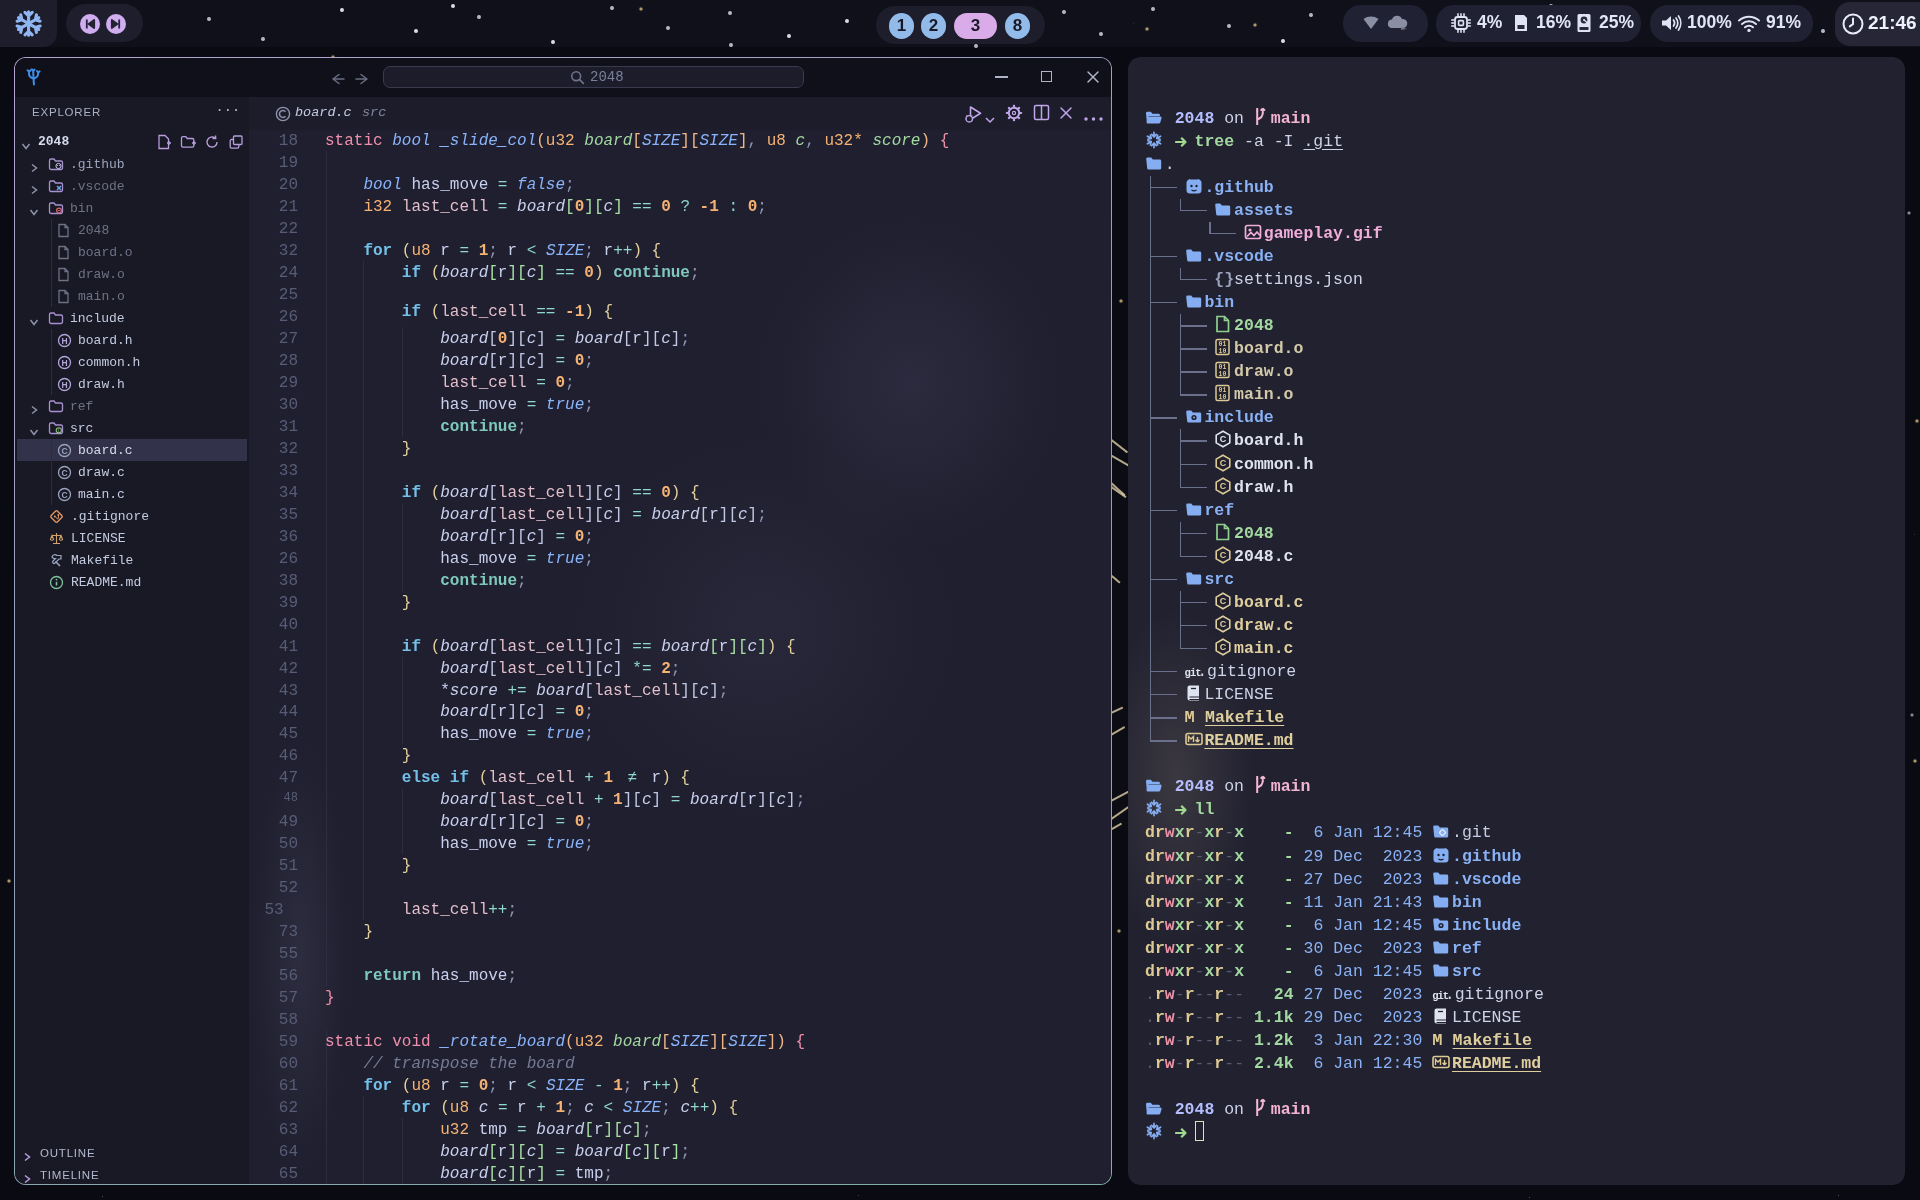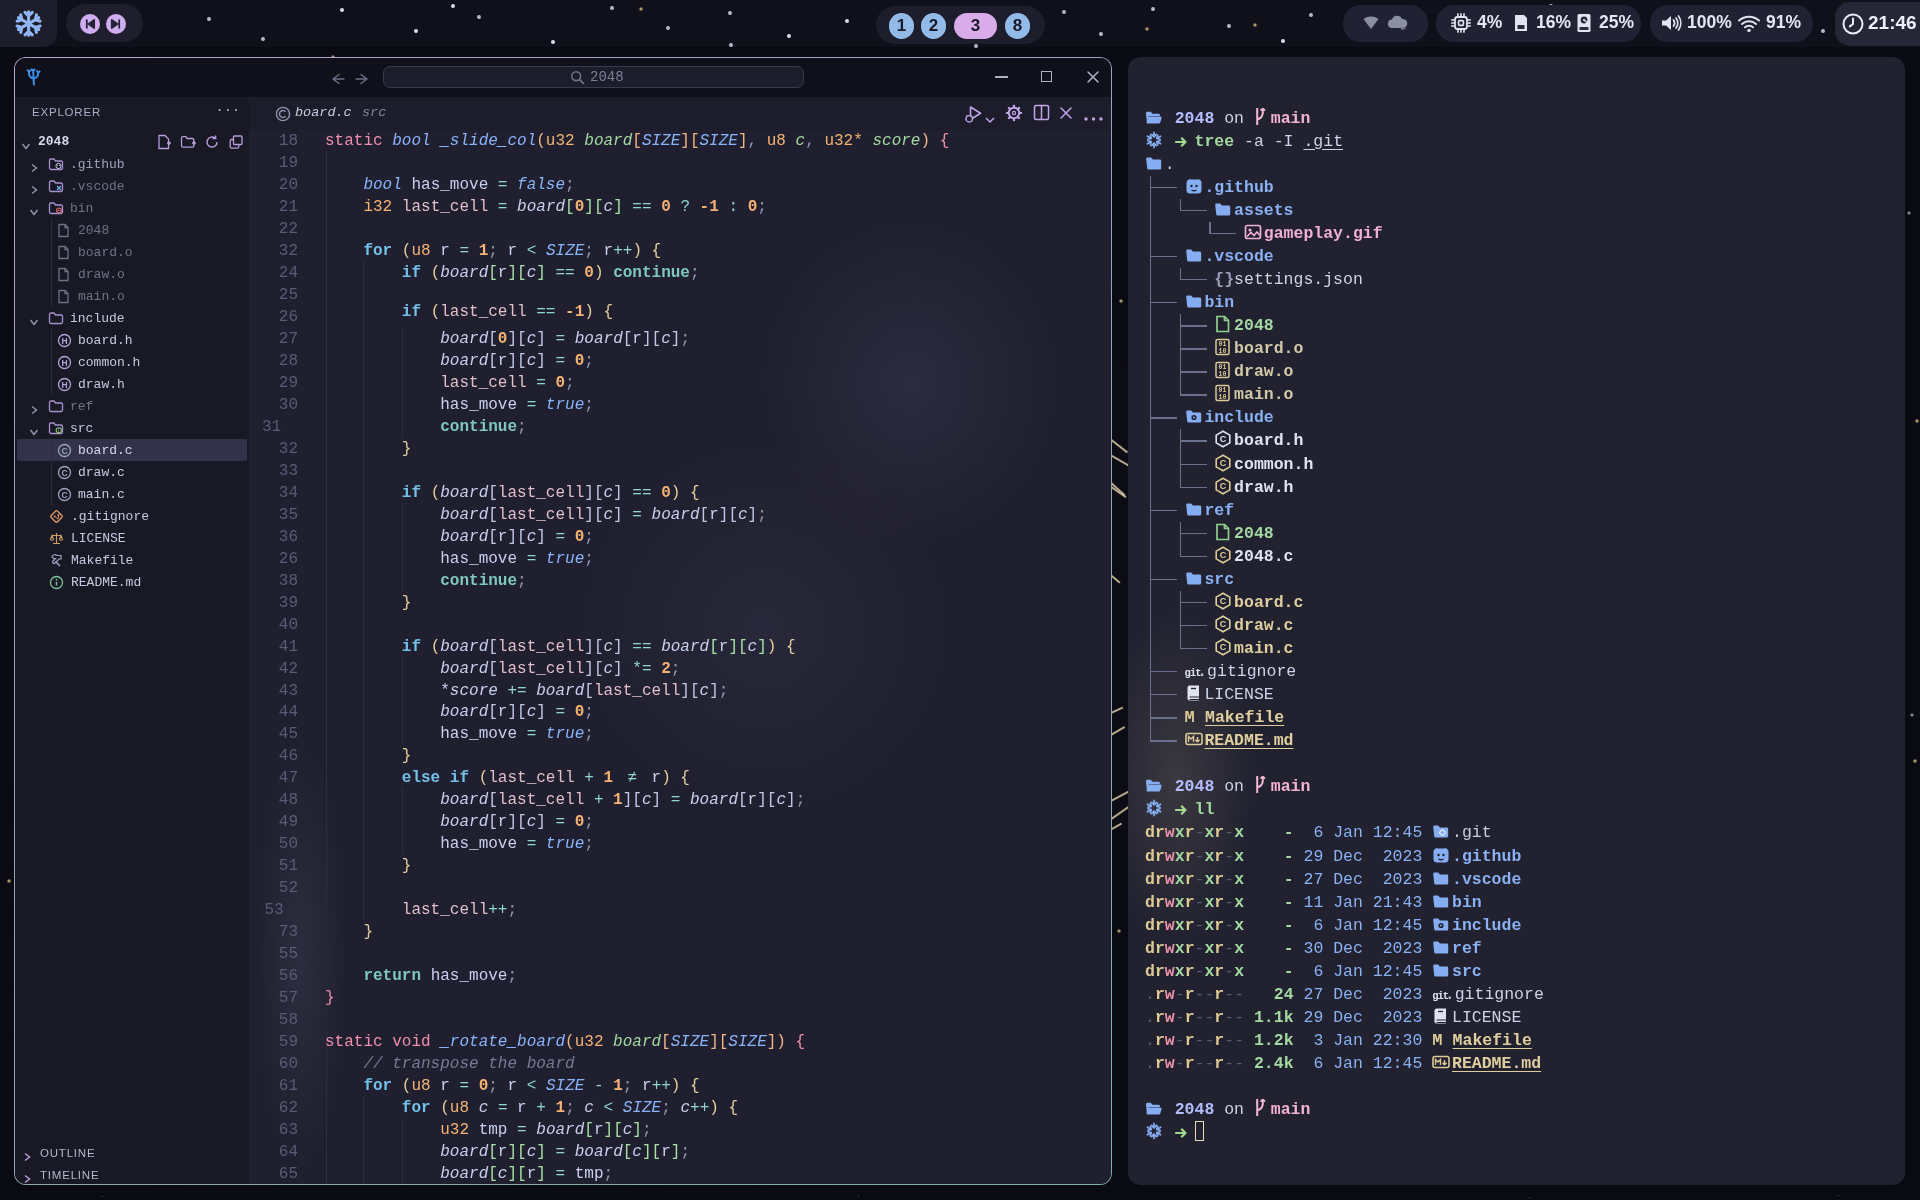--- a/index.html
+++ b/index.html
@@ -381,38 +381,38 @@
       <div class="mono" style="position:absolute;left:235px;top:139.94px;width:48px;text-align:right;color:#575d76;font-size:16px">21</div>
       <div class="mono" style="position:absolute;left:235px;top:161.92px;width:48px;text-align:right;color:#575d76;font-size:16px">22</div>
       <div class="mono" style="position:absolute;left:235px;top:183.90px;width:48px;text-align:right;color:#575d76;font-size:16px">32</div>
       <div class="mono" style="position:absolute;left:235px;top:205.88px;width:48px;text-align:right;color:#575d76;font-size:16px">24</div>
       <div class="mono" style="position:absolute;left:235px;top:227.86px;width:48px;text-align:right;color:#575d76;font-size:16px">25</div>
       <div class="mono" style="position:absolute;left:235px;top:249.84px;width:48px;text-align:right;color:#575d76;font-size:16px">26</div>
       <div class="mono" style="position:absolute;left:235px;top:271.82px;width:48px;text-align:right;color:#575d76;font-size:16px">27</div>
       <div class="mono" style="position:absolute;left:235px;top:293.80px;width:48px;text-align:right;color:#575d76;font-size:16px">28</div>
       <div class="mono" style="position:absolute;left:235px;top:315.78px;width:48px;text-align:right;color:#575d76;font-size:16px">29</div>
       <div class="mono" style="position:absolute;left:235px;top:337.76px;width:48px;text-align:right;color:#575d76;font-size:16px">30</div>
-      <div class="mono" style="position:absolute;left:247px;top:359.74px;width:48px;color:#575d76;font-size:16px">31</div>
+      <div class="mono" style="position:absolute;left:235px;top:359.74px;width:48px;text-align:right;color:#575d76;font-size:16px">31</div>
       <div class="mono" style="position:absolute;left:235px;top:381.72px;width:48px;text-align:right;color:#575d76;font-size:16px">32</div>
       <div class="mono" style="position:absolute;left:235px;top:403.70px;width:48px;text-align:right;color:#575d76;font-size:16px">33</div>
       <div class="mono" style="position:absolute;left:235px;top:425.68px;width:48px;text-align:right;color:#575d76;font-size:16px">34</div>
       <div class="mono" style="position:absolute;left:235px;top:447.66px;width:48px;text-align:right;color:#575d76;font-size:16px">35</div>
       <div class="mono" style="position:absolute;left:235px;top:469.64px;width:48px;text-align:right;color:#575d76;font-size:16px">36</div>
       <div class="mono" style="position:absolute;left:235px;top:491.62px;width:48px;text-align:right;color:#575d76;font-size:16px">26</div>
       <div class="mono" style="position:absolute;left:235px;top:513.60px;width:48px;text-align:right;color:#575d76;font-size:16px">38</div>
       <div class="mono" style="position:absolute;left:235px;top:535.58px;width:48px;text-align:right;color:#575d76;font-size:16px">39</div>
       <div class="mono" style="position:absolute;left:235px;top:557.56px;width:48px;text-align:right;color:#575d76;font-size:16px">40</div>
       <div class="mono" style="position:absolute;left:235px;top:579.54px;width:48px;text-align:right;color:#575d76;font-size:16px">41</div>
       <div class="mono" style="position:absolute;left:235px;top:601.52px;width:48px;text-align:right;color:#575d76;font-size:16px">42</div>
       <div class="mono" style="position:absolute;left:235px;top:623.50px;width:48px;text-align:right;color:#575d76;font-size:16px">43</div>
       <div class="mono" style="position:absolute;left:235px;top:645.48px;width:48px;text-align:right;color:#575d76;font-size:16px">44</div>
       <div class="mono" style="position:absolute;left:235px;top:667.46px;width:48px;text-align:right;color:#575d76;font-size:16px">45</div>
       <div class="mono" style="position:absolute;left:235px;top:689.44px;width:48px;text-align:right;color:#575d76;font-size:16px">46</div>
       <div class="mono" style="position:absolute;left:235px;top:711.42px;width:48px;text-align:right;color:#575d76;font-size:16px">47</div>
-      <div class="mono" style="position:absolute;left:235px;top:733.40px;width:48px;text-align:right;color:#575d76;font-size:16px">48</div>
+      <div class="mono" style="position:absolute;left:235px;top:733.40px;width:48px;text-align:right;color:#575d76;font-size:12px">48</div>
       <div class="mono" style="position:absolute;left:235px;top:755.38px;width:48px;text-align:right;color:#575d76;font-size:16px">49</div>
       <div class="mono" style="position:absolute;left:235px;top:777.36px;width:48px;text-align:right;color:#575d76;font-size:16px">50</div>
       <div class="mono" style="position:absolute;left:235px;top:799.34px;width:48px;text-align:right;color:#575d76;font-size:16px">51</div>
       <div class="mono" style="position:absolute;left:235px;top:821.32px;width:48px;text-align:right;color:#575d76;font-size:16px">52</div>
       <div class="mono" style="position:absolute;left:235px;top:843.30px;width:48px;text-align:center;color:#575d76;font-size:16px">53</div>
       <div class="mono" style="position:absolute;left:235px;top:865.28px;width:48px;text-align:right;color:#575d76;font-size:16px">73</div>
       <div class="mono" style="position:absolute;left:235px;top:887.26px;width:48px;text-align:right;color:#575d76;font-size:16px">55</div>
       <div class="mono" style="position:absolute;left:235px;top:909.24px;width:48px;text-align:right;color:#575d76;font-size:16px">56</div>
       <div class="mono" style="position:absolute;left:235px;top:931.22px;width:48px;text-align:right;color:#575d76;font-size:16px">57</div>
       <div class="mono" style="position:absolute;left:235px;top:953.20px;width:48px;text-align:right;color:#575d76;font-size:16px">58</div>

